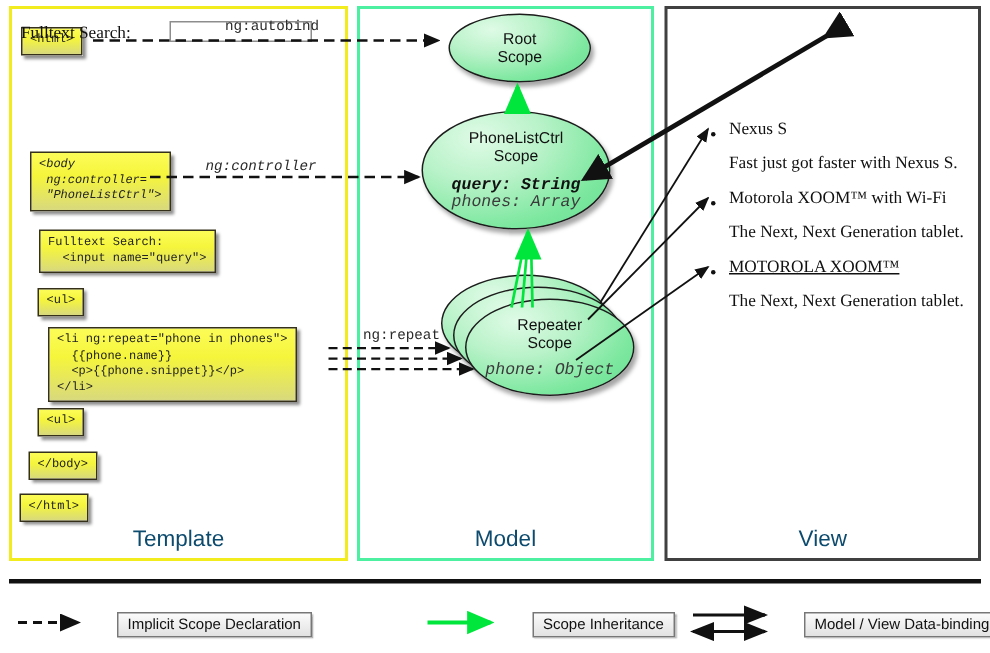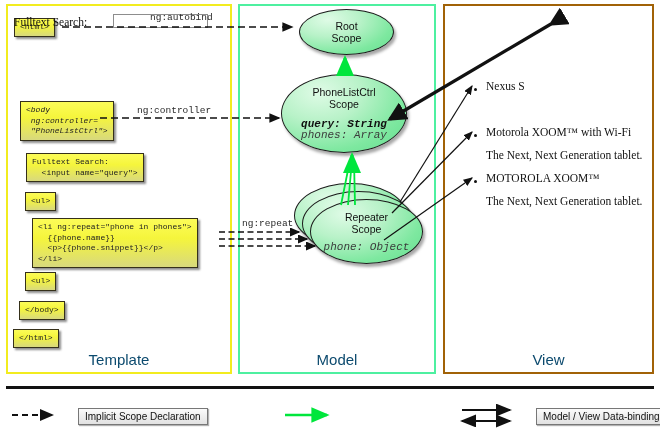--- a/index.html
+++ b/index.html
@@ -4,21 +4,21 @@
 <style>
   html,body{margin:0;padding:0;background:#fff;}
   body{width:660px;height:435px;overflow:hidden;
        font-family:"Liberation Sans",sans-serif;}
   #root{position:relative;width:660px;height:435px;background:#fff;}
 
   
   .col{position:absolute;box-sizing:border-box;background:#fff;}
   #col-template{left:6px;  top:4px; width:226px; height:370px; border:2px solid #f2ec1f;}
   #col-model   {left:238px;top:4px; width:198px; height:370px; border:2px solid #4df0a0;}
-  #col-view    {left:443px;top:4px; width:211px; height:370px; border:2px solid #a16207;padding-left:28px;}
+  #col-view    {left:443px;top:4px; width:211px; height:370px; border:2px solid #404040;padding-left:28px;}
 
   .col-title{position:absolute;bottom:4px;left:0;width:100%;text-align:center;
              font-size:15px;color:#0c4a6e;font-family:"Liberation Sans",sans-serif;}
 
   
   .codebox{position:absolute;box-sizing:border-box;
            border:1.5px solid #35301a;
            background:linear-gradient(180deg,#fcfc58 0%,#f5f53c 40%,#d8d97d 100%);
            box-shadow:2px 2px 2px rgba(0,0,0,.45);
            font-family:"Liberation Mono",monospace;
@@ -106,31 +106,32 @@
     <div class="ell-title">Repeater</div>
     <div class="ell-title" style="margin-bottom:7px;">Scope</div>
     <div class="ell-prop">phone: Object</div>
   </div>
 
   <div id="view-search-label" class="view-serif">Fulltext Search:</div>
   <input id="view-search-input" type="text" value="" placeholder="" style="">
 
   <div class="view-dot" style="left:474px;top:88px;"></div>
   <div class="view-bullet view-serif" style="left:486px;top:80px;">Nexus S</div>
+  <div class="view-snippet view-serif" style="left:486px;top:103px;">Fast just got faster with Nexus S.</div>
 
   <div class="view-dot" style="left:474px;top:134px;"></div>
   <div class="view-bullet view-serif" style="left:486px;top:126px;">Motorola XOOM™  with Wi-Fi</div>
   <div class="view-snippet view-serif" style="left:486px;top:149px;">The Next, Next Generation tablet.</div>
 
   <div class="view-dot" style="left:474px;top:180px;"></div>
-  <div class="view-bullet view-serif" style="left:486px;top:172px;">MOTOROLA XOOM™</div>
+  <div class="view-bullet view-serif" style="left:486px;top:172px;text-decoration:underline;">MOTOROLA XOOM™</div>
   <div class="view-snippet view-serif" style="left:486px;top:195px;">The Next, Next Generation tablet.</div>
 
   <div class="edge-label" style="left:150px;top:12px;">ng:autobind</div>
-  <div class="edge-label" style="left:137px;top:105px;">ng:controller</div>
+  <div class="edge-label" style="left:137px;top:105px;font-style:italic;">ng:controller</div>
   <div class="edge-label" style="left:242px;top:218px;">ng:repeat</div>
 
   <svg class="overlay" viewBox="0 0 660 435">
     <defs>
       <marker id="ah-dash" markerWidth="7" markerHeight="7" refX="6" refY="3" orient="auto">
         <path d="M0,0 L7,3 L0,6 z" fill="#111"></path>
       </marker>
       <marker id="ah-green" markerWidth="7" markerHeight="7" refX="6" refY="3" orient="auto">
         <path d="M0,0 L7,3 L0,6 z" fill="#00e63c"></path>
       </marker>
@@ -192,15 +193,16 @@
       <line x1="285" y1="415" x2="327" y2="415" stroke="#00e63c" stroke-width="2.6" marker-end="url(#ah-green)"></line>
     </g>
     <g>
       <line x1="462" y1="410" x2="510" y2="410" stroke="#111" stroke-width="2" marker-end="url(#ah-thin)"></line>
       <line x1="510" y1="421" x2="462" y2="421" stroke="#111" stroke-width="2" marker-end="url(#ah-thin)"></line>
       <line x1="462" y1="421" x2="510" y2="421" stroke="#111" stroke-width="2" marker-end="url(#ah-thin)"></line>
     </g>
   </svg>
 
   <div class="legend-box" style="left:60px;top:408px;">Implicit Scope Declaration</div>
+  <div class="legend-box" style="left:337px;top:408px;">Scope Inheritance</div>
   <div class="legend-box" style="left:518px;top:408px;">Model / View Data-binding</div>
 
 </div>
 
 </body></html>

